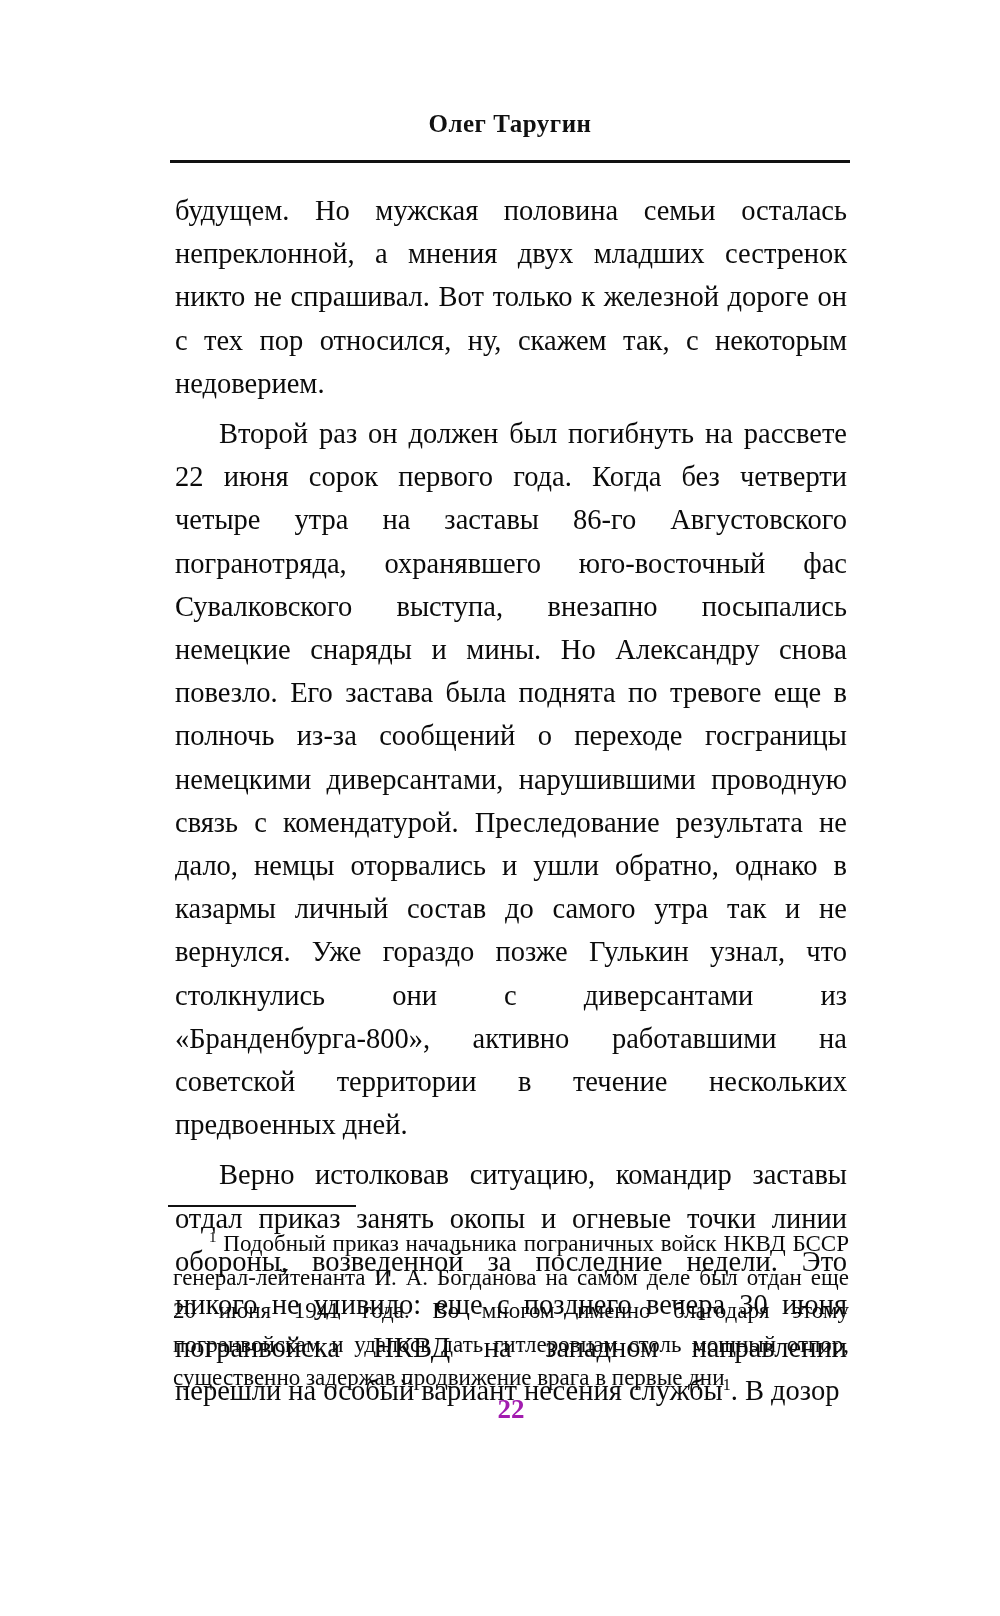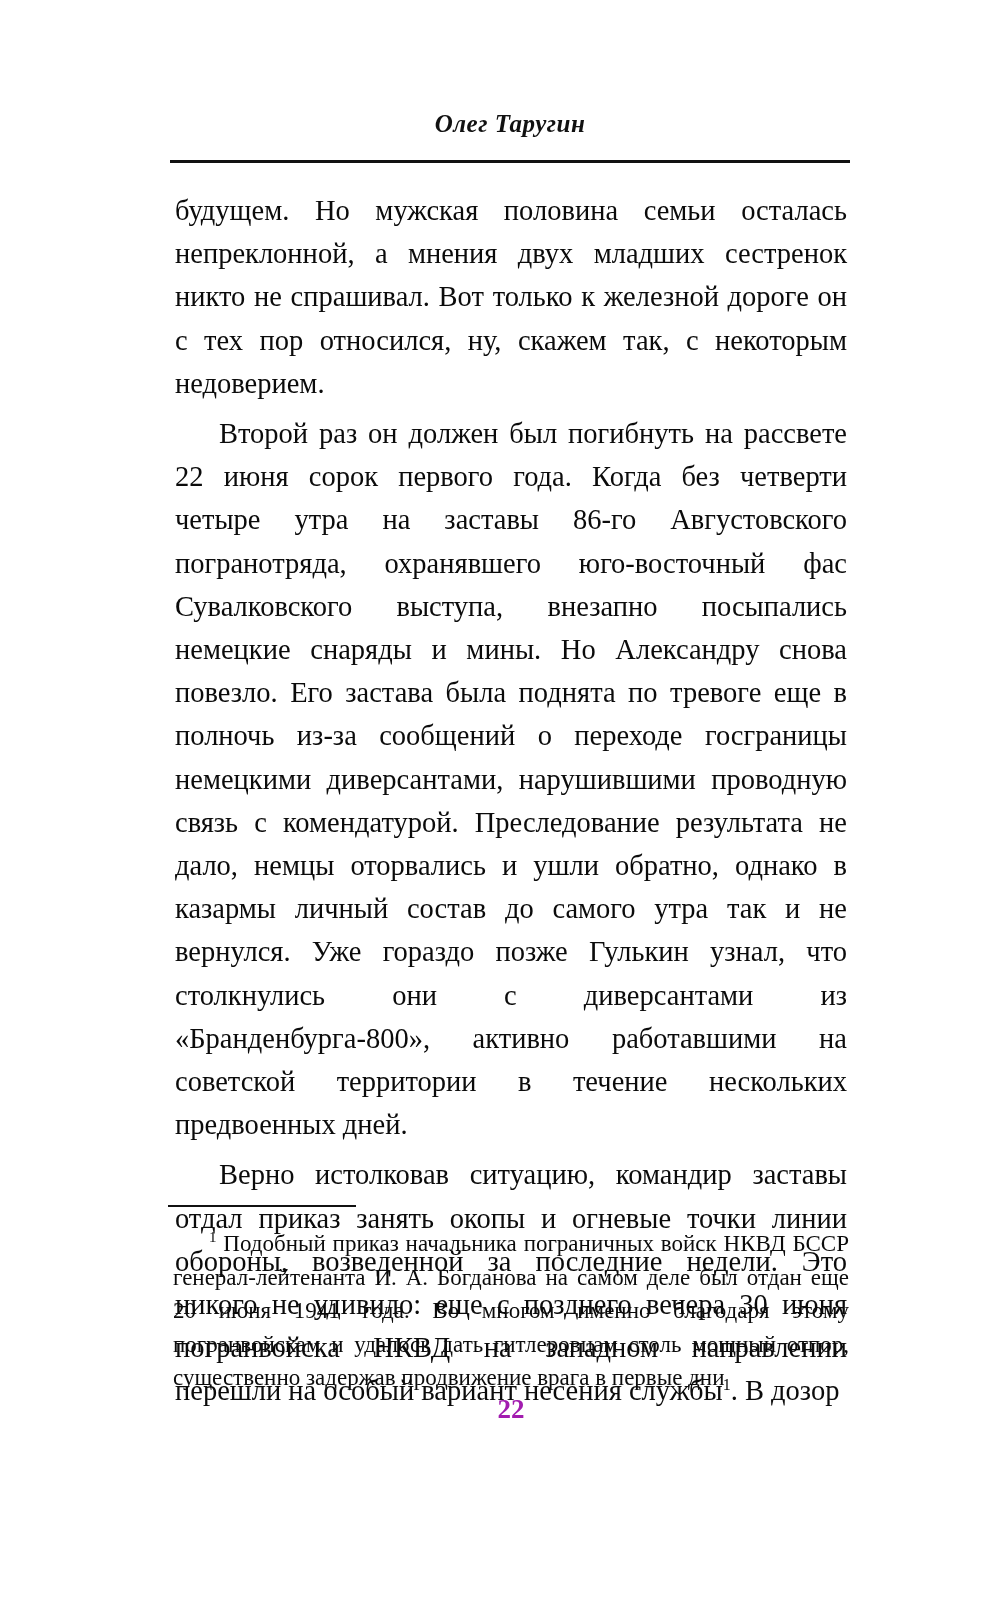--- a/index.html
+++ b/index.html
@@ -23,21 +23,20 @@
     height: 1616px;
     background: #ffffff;
   }
   .running-head {
     position: absolute;
     top: 110px;
     left: 170px;
     width: 680px;
     text-align: center;
     font-family: "Liberation Serif", serif;
-    font-style: italic;
     font-weight: bold;
     font-size: 25px;
     letter-spacing: 0.5px;
     color: #111;
   }
   .head-rule {
     position: absolute;
     top: 160px;
     left: 170px;
     width: 680px;

